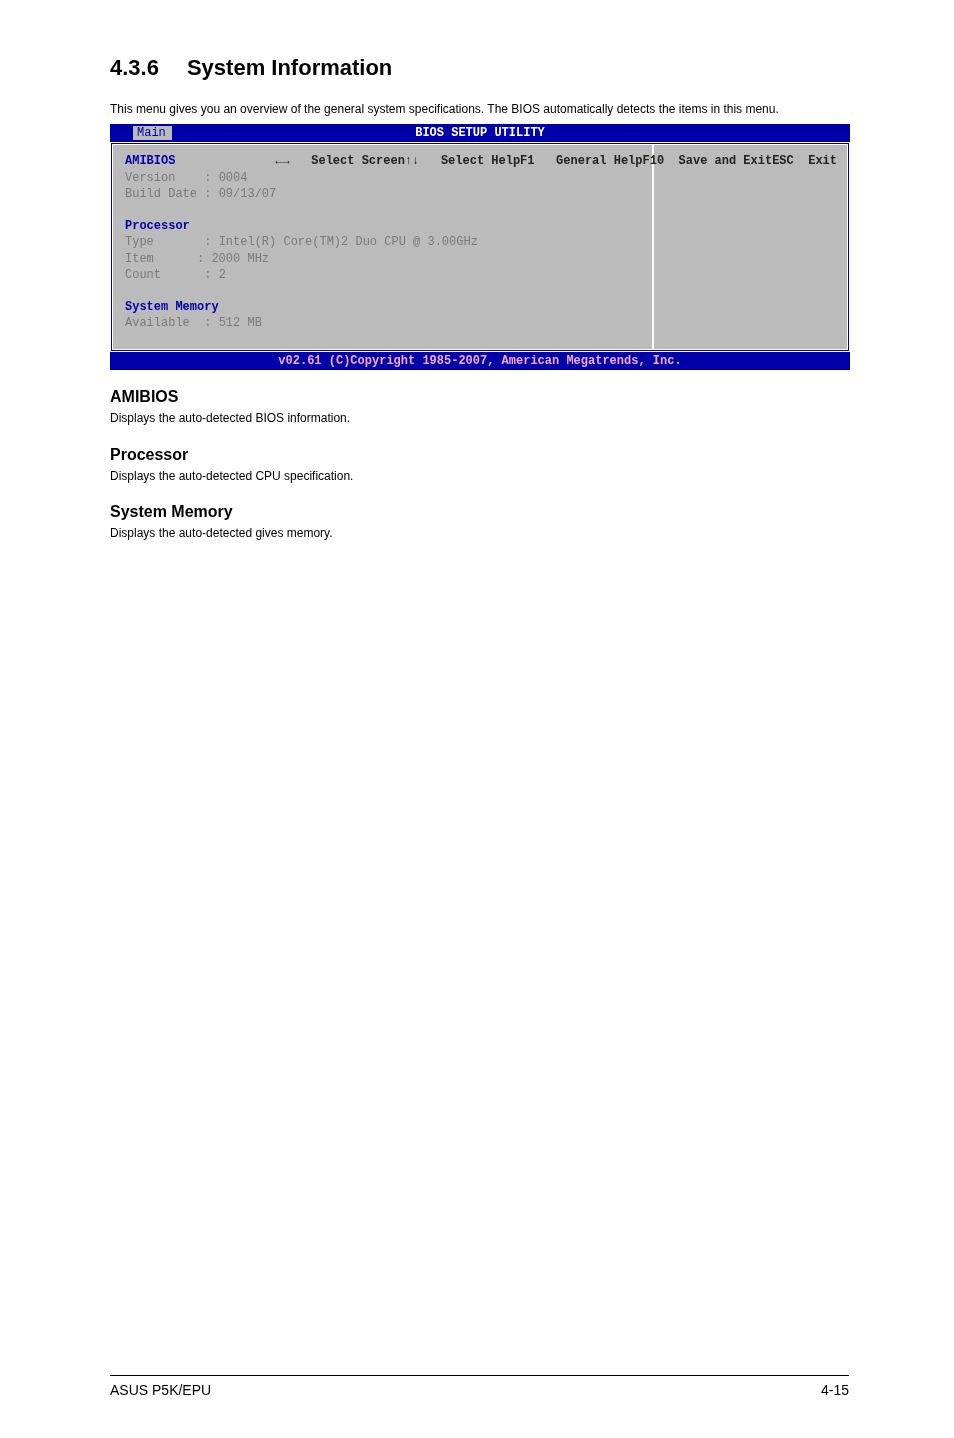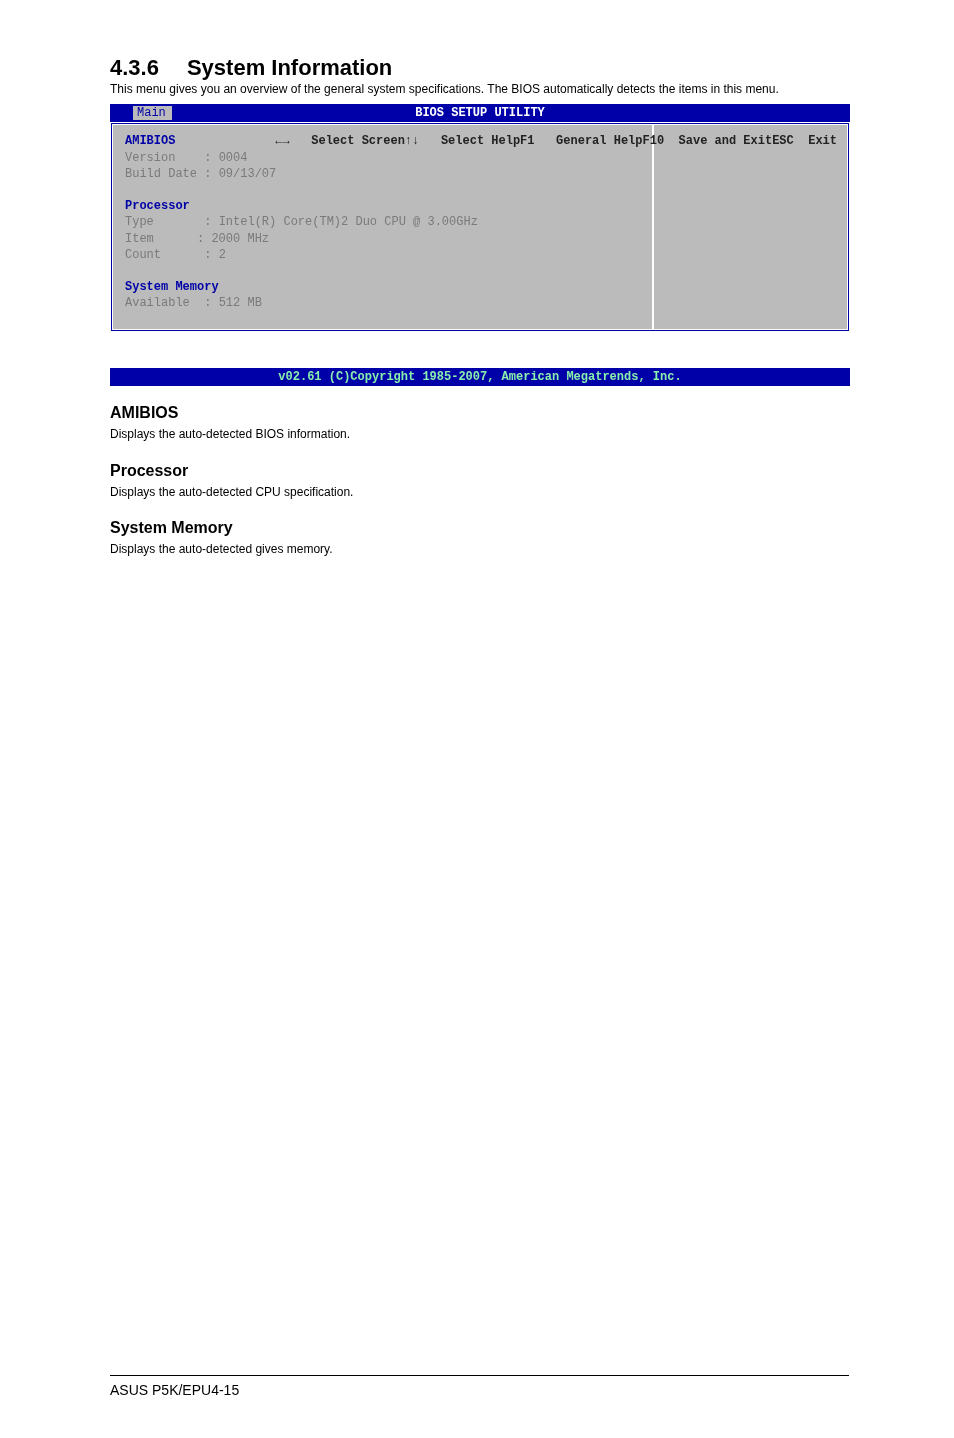--- a/index.html
+++ b/index.html
@@ -12,20 +12,21 @@
     background: #ffffff;
     color: #000;
     width: 954px;
     height: 1438px;
     position: relative;
     padding: 55px 105px 40px 110px;
   }
   .section-heading {
     font-size: 22px;
     font-weight: bold;
+    margin-bottom: 20px;
   }
   .section-num {
     margin-right: 28px;
   }
   .body-text {
     font-size: 12px;
     line-height: 1.45;
     margin-bottom: 6px;
   }
   .bios-box {
@@ -79,41 +80,41 @@
     color: #222;
     padding: 8px 10px;
     line-height: 1.35;
     white-space: pre;
     font-weight: bold;
     display: flex;
     justify-content: flex-end;
   }
   .bios-footer {
     background: #0000a8;
-    color: #86efac;
+    color: #f9a8d4;
     text-align: center;
     padding: 2px 0;
     font-weight: bold;
-    margin-top: 36px;
   }
   .sub-heading {
     font-size: 16px;
     font-weight: bold;
     margin-top: 18px;
     margin-bottom: 4px;
   }
   .page-footer {
     position: absolute;
     bottom: 40px;
     left: 110px;
     right: 105px;
     border-top: 1px solid #000;
     padding-top: 6px;
     font-size: 14px;
     display: flex;
+    justify-content: space-between;
   }
   .arrow-lr::before { content: "←→"; font-weight: normal;}
   .arrow-ud::before { content: "↑↓"; font-weight: normal;}
 </style>
 </head>
 <body>
 
 <div class="section-heading">
   <span class="section-num">4.3.6</span><span>System Information</span>
 </div>

